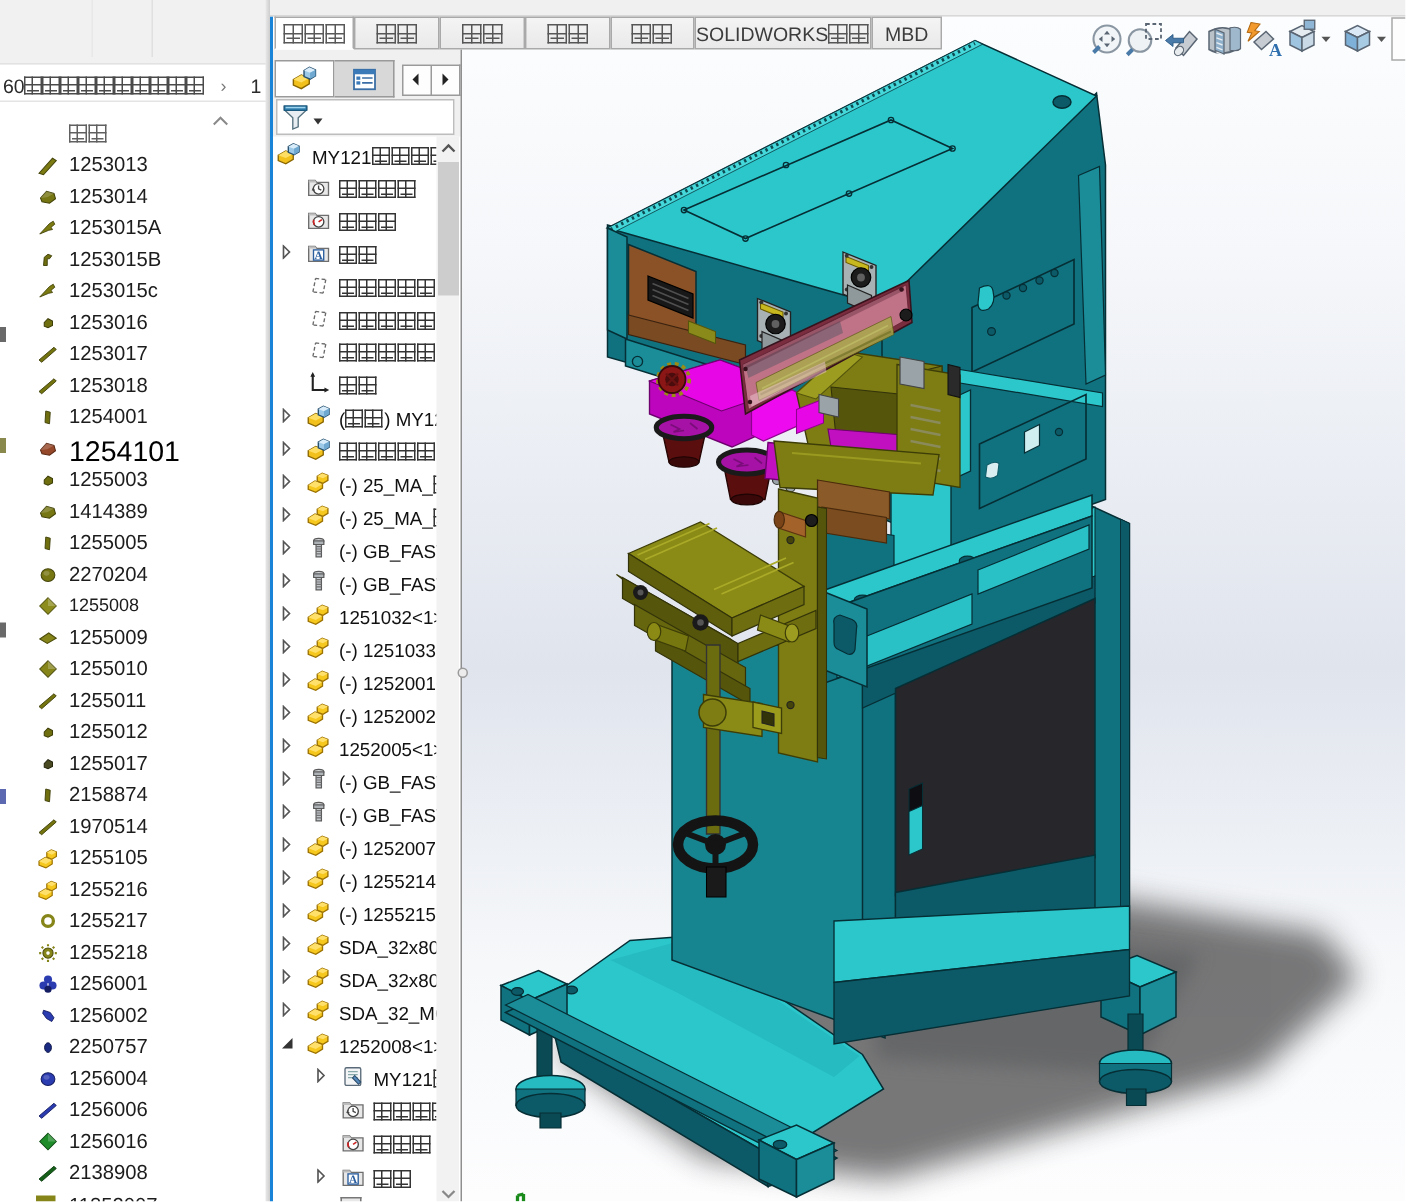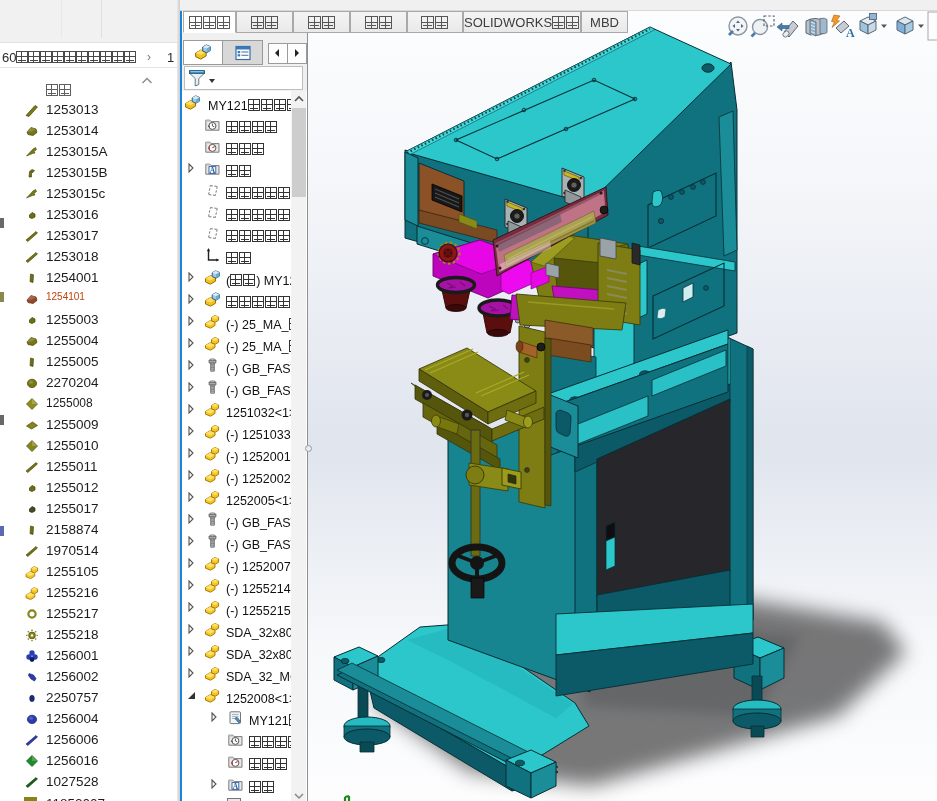--- a/index.html
+++ b/index.html
@@ -79,34 +79,34 @@
     <svg class="abs" style="left:24px;top:-8px" width="16" height="16" viewBox="0 0 16 16">
       <path d="M6.5 4 L9.5 4.8 L9 12.5 L6 11.7 Z" fill="#6f6f10" stroke="#3d3d08" stroke-width=".6"></path>
     </svg>
     <div class="abs" style="left:46px;top:-8px;font-size:13.5px;color:#1c1c1c">1254001</div>
   </div>
 <div class="abs" style="left:0;top:299px;width:178px;height:0">
     <svg class="abs" style="left:24px;top:-8px" width="16" height="16" viewBox="0 0 16 16">
       <path d="M3 9 L7 4.5 L12 6 L13 9.5 L9 12.5 L4 11.5 Z" fill="#96492a" stroke="#5c2a16" stroke-width=".7"></path>
       <path d="M3 9 L7 4.5 L12 6 L7.5 8.5 Z" fill="#fff" opacity=".18"></path>
     </svg>
-    <div class="abs" style="left:46px;top:-8px;font-size:10px;color:#c2410c">1254101</div>
+    <div class="abs" style="left:46px;top:-8px;font-size:19px;color:#000000">1254101</div>
   </div>
 <div class="abs" style="left:0;top:320px;width:178px;height:0">
     <svg class="abs" style="left:24px;top:-8px" width="16" height="16" viewBox="0 0 16 16">
       <path d="M5.5 8 L8 5.5 L11 7 L11 10 L8 11.5 L5.5 10.5 Z" fill="#6f6f10" stroke="#3d3d08" stroke-width=".7"></path>
     </svg>
     <div class="abs" style="left:46px;top:-8px;font-size:13.5px;color:#1c1c1c">1255003</div>
   </div>
 <div class="abs" style="left:0;top:341px;width:178px;height:0">
     <svg class="abs" style="left:24px;top:-8px" width="16" height="16" viewBox="0 0 16 16">
       <path d="M3 9 L7 4.5 L12 6 L13 9.5 L9 12.5 L4 11.5 Z" fill="#767612" stroke="#44440a" stroke-width=".7"></path>
       <path d="M3 9 L7 4.5 L12 6 L7.5 8.5 Z" fill="#fff" opacity=".18"></path>
     </svg>
-    <div class="abs" style="left:46px;top:-8px;font-size:13.5px;color:#1c1c1c">1255004</div>
+    <div class="abs" style="left:46px;top:-8px;font-size:13.5px;color:#1c1c1c">1414389</div>
   </div>
 <div class="abs" style="left:0;top:362px;width:178px;height:0">
     <svg class="abs" style="left:24px;top:-8px" width="16" height="16" viewBox="0 0 16 16">
       <path d="M6.5 4 L9.5 4.8 L9 12.5 L6 11.7 Z" fill="#6f6f10" stroke="#3d3d08" stroke-width=".6"></path>
     </svg>
     <div class="abs" style="left:46px;top:-8px;font-size:13.5px;color:#1c1c1c">1255005</div>
   </div>
 <div class="abs" style="left:0;top:383px;width:178px;height:0">
     <svg class="abs" style="left:24px;top:-8px" width="16" height="16" viewBox="0 0 16 16">
       <ellipse cx="8" cy="8.4" rx="4.6" ry="4.2" fill="#767612" stroke="#44440a" stroke-width=".7"></ellipse>
@@ -234,21 +234,21 @@
     <svg class="abs" style="left:24px;top:-8px" width="16" height="16" viewBox="0 0 16 16">
       <path d="M8 2.5 L13.5 8 L8 13.5 L2.5 8 Z" fill="#1e8c28" stroke="#0e4c14" stroke-width=".7"></path>
       <path d="M8 2.5 L13.5 8 L8 8 Z" fill="#fff" opacity=".22"></path>
     </svg>
     <div class="abs" style="left:46px;top:-8px;font-size:13.5px;color:#1c1c1c">1256016</div>
   </div>
 <div class="abs" style="left:0;top:782px;width:178px;height:0">
     <svg class="abs" style="left:24px;top:-8px" width="16" height="16" viewBox="0 0 16 16">
       <path d="M2 12 L12 3.5 L13.5 5 L3.8 13.5 Z" fill="#156018" stroke="#0a3a0e" stroke-width=".6"></path>
     </svg>
-    <div class="abs" style="left:46px;top:-8px;font-size:13.5px;color:#1c1c1c">1027528</div>
+    <div class="abs" style="left:46px;top:-8px;font-size:13.5px;color:#1c1c1c">2138908</div>
   </div>
 <div class="abs" style="left:24px;top:797px;width:13px;height:4px;background:#85851a"></div>
 <div class="abs" style="left:46px;top:796px;width:60px;height:5px;overflow:hidden">
     <div style="font-size:13.5px;color:#1c1c1c">11852007</div>
   </div>
 <div class="abs" style="left:0;top:218px;width:4px;height:10px;background:#444;opacity:.8"></div>
 <div class="abs" style="left:0;top:292px;width:4px;height:10px;background:#6b6b20;opacity:.8"></div>
 <div class="abs" style="left:0;top:415px;width:4px;height:10px;background:#444;opacity:.8"></div>
 <div class="abs" style="left:0;top:526px;width:4px;height:10px;background:#33439e;opacity:.8"></div>
 <div class="abs" style="left:177px;top:0;width:3px;height:801px;background:linear-gradient(90deg,#e9e9e9,#cdcdcd)"></div>

